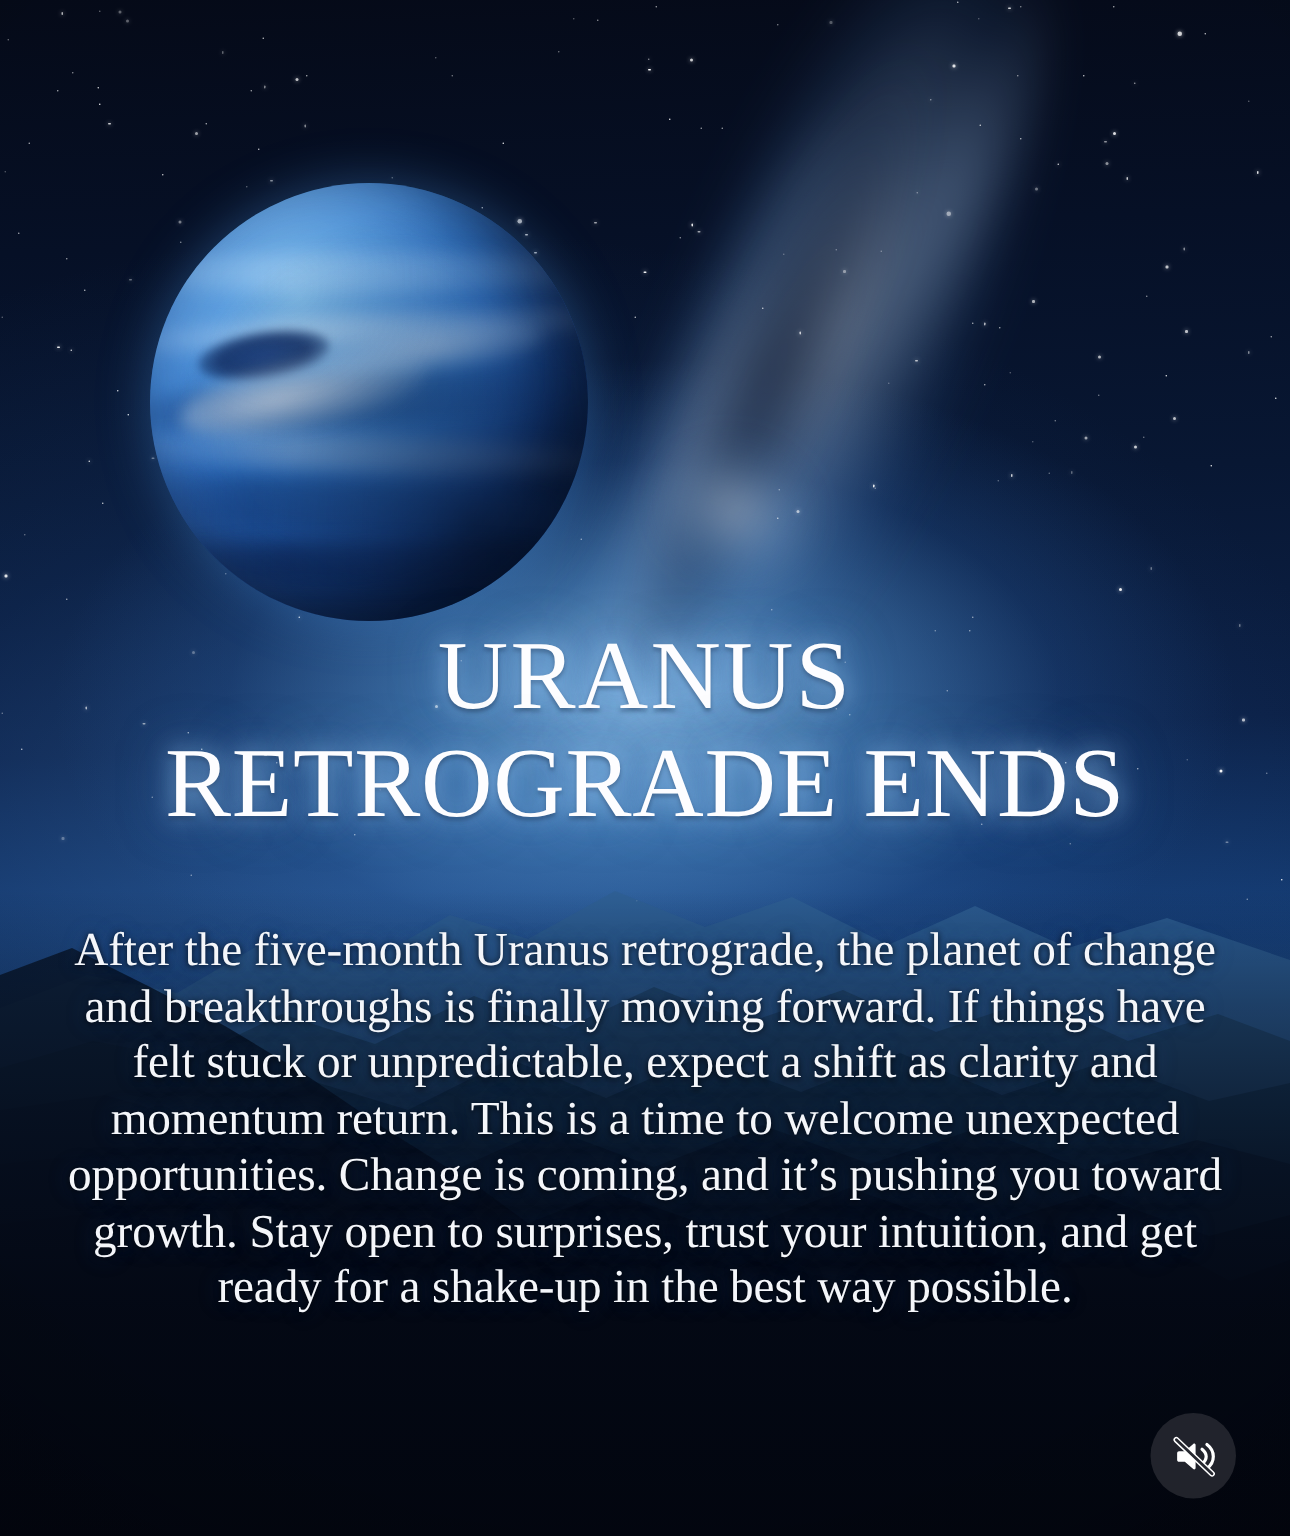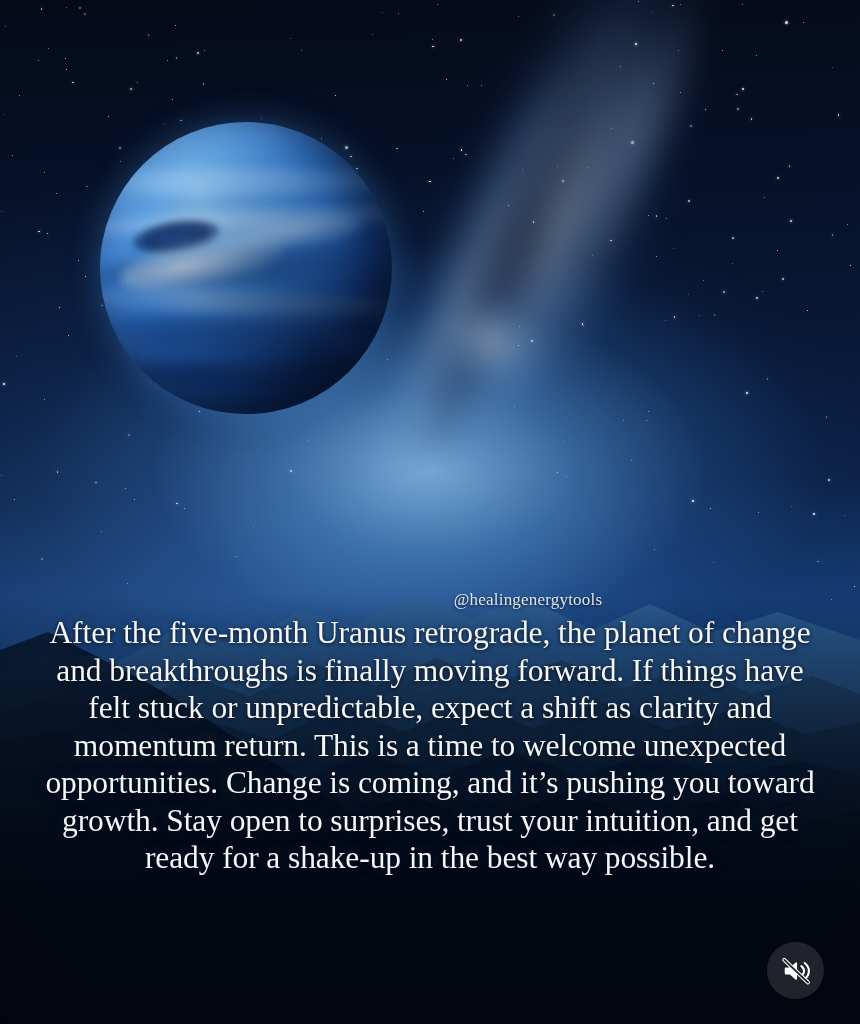--- a/index.html
+++ b/index.html
@@ -508,22 +508,25 @@
 
       <path d="M0,96 L48,78 L100,104 L150,130 L200,160 L256,198 L320,238 L380,282 L440,318 L500,286 L560,300 L620,262 L690,296 L760,268 L820,300 L860,286 L860,470 L0,470 Z" fill="#071426" opacity="0.80"></path>
     </svg>
   </div>
 
   <div class="bottom-fade"></div>
   <div class="edge-vignette"></div>
 
   <div class="content">
 
-
-    <div class="handle">@healingenergytools</div>
+    <div class="title">
+      <span class="l1">URANUS</span>
+      <span class="l2">RETROGRADE ENDS</span>
+    </div>
+
 
     <div class="body-copy">After the five-month Uranus retrograde, the planet of change and breakthroughs is finally moving forward. If things have felt stuck or unpredictable, expect a shift as clarity and momentum return. This is a time to welcome unexpected opportunities. Change is coming, and it’s pushing you toward growth. Stay open to surprises, trust your intuition, and get ready for a shake-up in the best way possible.</div>
 
 
   </div>
 
   <div class="mute-btn" title="Unmute">
     <span>
       <svg width="30" height="30" viewBox="0 0 24 24" aria-hidden="true">
         <path d="M4 9.2h3.1L11.6 5.3c.5-.45 1.25-.1 1.25.55v12.3c0 .65-.75 1-1.25.55L7.1 14.8H4c-.55 0-1-.45-1-1V10.2c0-.55.45-1 1-1z" fill="#ffffff"></path>

